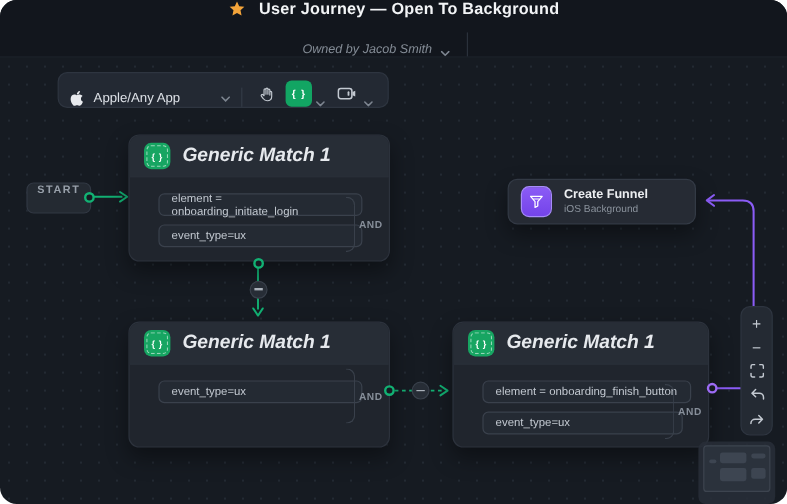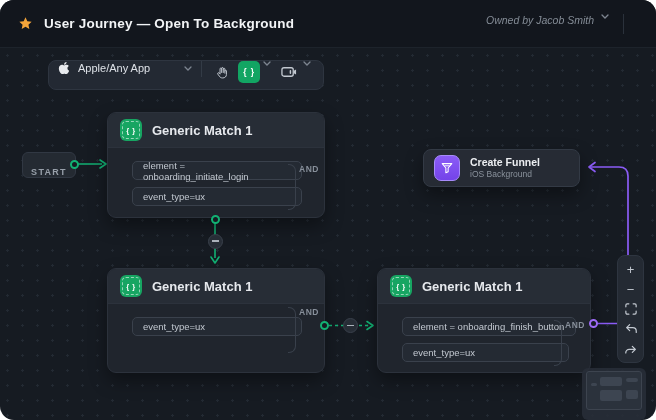--- a/index.html
+++ b/index.html
@@ -4,60 +4,60 @@
 <style>
   html,body{margin:0;padding:0;background:#ffffff;font-family:"Liberation Sans",sans-serif;}
   .app{position:relative;width:656px;height:420px;background:#161b22;border-radius:14px;overflow:hidden;}
   
   .dotgrid{position:absolute;left:0;top:48px;right:0;bottom:0;
     background:radial-gradient(circle,#232a33 1px,transparent 1.3px);
     background-size:15px 15px;pointer-events:none;}
   
   .topbar{position:absolute;left:0;top:0;width:100%;height:48px;background:#12161d;
     border-bottom:1px solid #1d232b;display:flex;align-items:center;justify-content:space-between;
-    padding:0 18px;box-sizing:border-box;z-index:6;}
+    padding:0 18px;box-sizing:border-box;z-index:6;flex-direction:column;}
   .tb-left{display:flex;align-items:center;gap:11px;}
   .tb-title{color:#f2f4f6;font-size:13.5px;font-weight:700;letter-spacing:.2px;}
-  .tb-right{display:flex;align-items:flex-start;}
+  .tb-right{display:flex;align-items:flex-end;}
   .tb-owner{color:#848c96;font-size:10.5px;font-style:italic;}
   .tb-chevron{margin-left:7px;display:flex;}
   .tb-divider{width:1px;height:20px;background:#2a313b;margin:0 14px;}
   .deploy-btn{display:flex;align-items:center;gap:9px;background:#0eab66;border:none;border-radius:8px;
     height:27px;padding:0 15px;color:#fff;font-size:11px;font-weight:700;cursor:pointer;font-family:inherit;}
   
-  .toolbar{position:absolute;left:48px;top:60px;height:28px;display:flex;align-items:flex-start;
+  .toolbar{position:absolute;left:48px;top:60px;height:28px;display:flex;align-items:flex-end;
     background:#232933;border:1px solid #2e3540;border-radius:8px;padding:0 9px;z-index:5;}
   .app-select{display:flex;align-items:center;gap:8px;cursor:pointer;}
   .app-select-label{color:#dde1e7;font-size:11px;margin-right:26px;}
   .tool-divider{width:1px;height:16px;background:#333b46;margin:0 9px;}
   .tool-btn{display:flex;align-items:center;justify-content:center;width:22px;height:22px;border-radius:5px;
     background:transparent;border:none;cursor:pointer;padding:0;}
   .code-btn{background:#12a563;margin-left:5px;}
   .brace-glyph{color:#fff;font-size:8.5px;font-weight:700;letter-spacing:1px;}
   .mini-chevron{display:flex;margin:0 3px;cursor:pointer;}
   
   .node{position:absolute;background:#20252d;border:1px solid #2c323c;border-radius:9px;
     box-shadow:0 8px 18px rgba(0,0,0,.38);z-index:2;box-sizing:border-box;}
   .node-header{height:34px;display:flex;align-items:center;gap:10px;padding:0 12px;background:#272d36;
     border-bottom:1px solid #2c323c;border-radius:8px 8px 0 0;}
   .match-icon{width:22px;height:22px;border-radius:6px;background:#17a562;display:flex;align-items:center;
     justify-content:center;box-sizing:border-box;}
   .match-icon-inner{width:16px;height:16px;border:1px dashed rgba(255,255,255,.55);border-radius:4px;
     display:flex;align-items:center;justify-content:center;color:#fff;font-size:7.5px;font-weight:700;letter-spacing:.5px;}
-  .node-title{color:#e6e9ed;font-size:13px;font-weight:600;}
+  .node-title{color:#e6e9ed;font-size:16px;font-weight:600;font-style:italic;}
   .node-body{position:relative;padding:13px 24px;}
   .pill{height:19px;border:1px solid #3a414c;border-radius:5px;background:#242a33;color:#c3c9d1;
     font-size:9.5px;display:flex;align-items:center;padding:0 10px;margin-bottom:7px;box-sizing:border-box;}
   .pill:last-of-type{margin-bottom:0;}
-  .and-wrap{position:absolute;right:5px;top:50%;transform:translateY(-50%);display:flex;align-items:flex-start;gap:3px;}
+  .and-wrap{position:absolute;right:5px;top:50%;transform:translateY(-50%);display:flex;align-items:center;gap:3px;}
   .and-bracket{width:7px;height:44px;border:1px solid #39404b;border-left:none;border-radius:0 7px 7px 0;}
   .and-label{color:#878f9a;font-size:8.5px;font-weight:700;letter-spacing:.5px;}
   
   .start-node{position:absolute;left:22px;top:152px;width:52px;height:24px;background:#242a32;
-    border:1px solid #313843;border-radius:6px;display:flex;align-items:flex-end;justify-content:center;
+    border:1px solid #313843;border-radius:6px;display:flex;align-items:flex-start;justify-content:center;
     color:#98a0aa;font-size:9px;font-weight:700;letter-spacing:1.3px;z-index:2;}
   
   .funnel-node{position:absolute;left:423px;top:149px;width:157px;height:38px;background:#262b34;
     border:1px solid #333a45;border-radius:8px;display:flex;align-items:center;gap:10px;padding:0 10px;
     box-sizing:border-box;box-shadow:0 8px 18px rgba(0,0,0,.38);z-index:2;}
   .funnel-icon{width:26px;height:26px;border-radius:7px;background:linear-gradient(180deg,#8b5cf6,#7443e9);
     border:1px solid #a78bfa;display:flex;align-items:center;justify-content:center;box-sizing:border-box;flex:0 0 auto;}
   .funnel-text{display:flex;flex-direction:column;line-height:1.25;}
   .funnel-title{color:#eceef1;font-size:10.5px;font-weight:600;}
   .funnel-subtitle{color:#8a929c;font-size:8.5px;}

